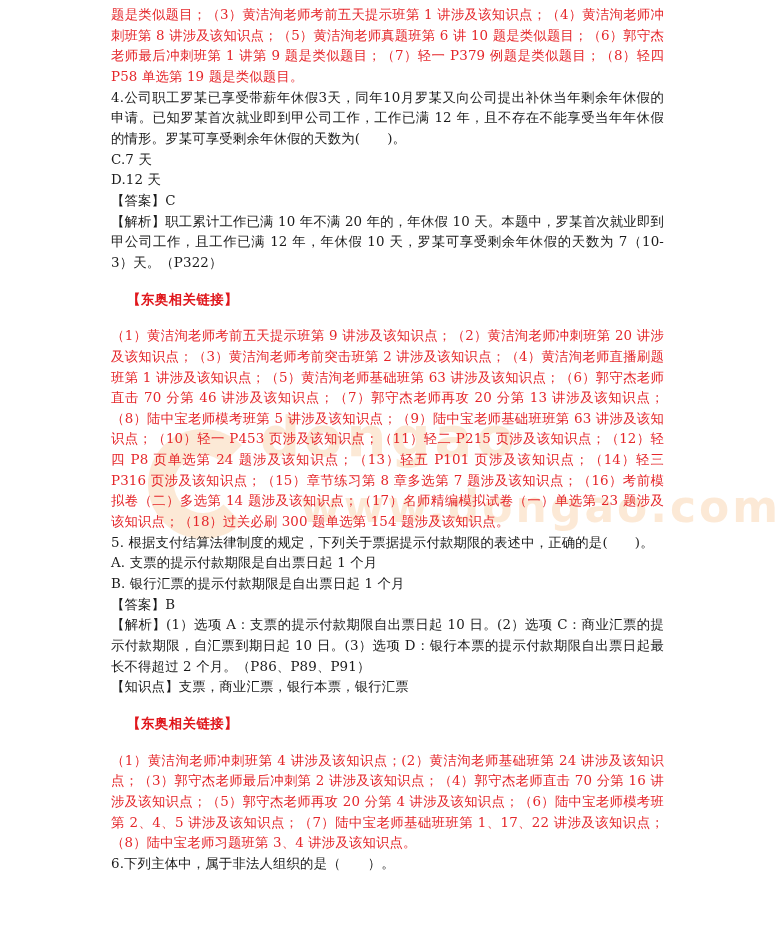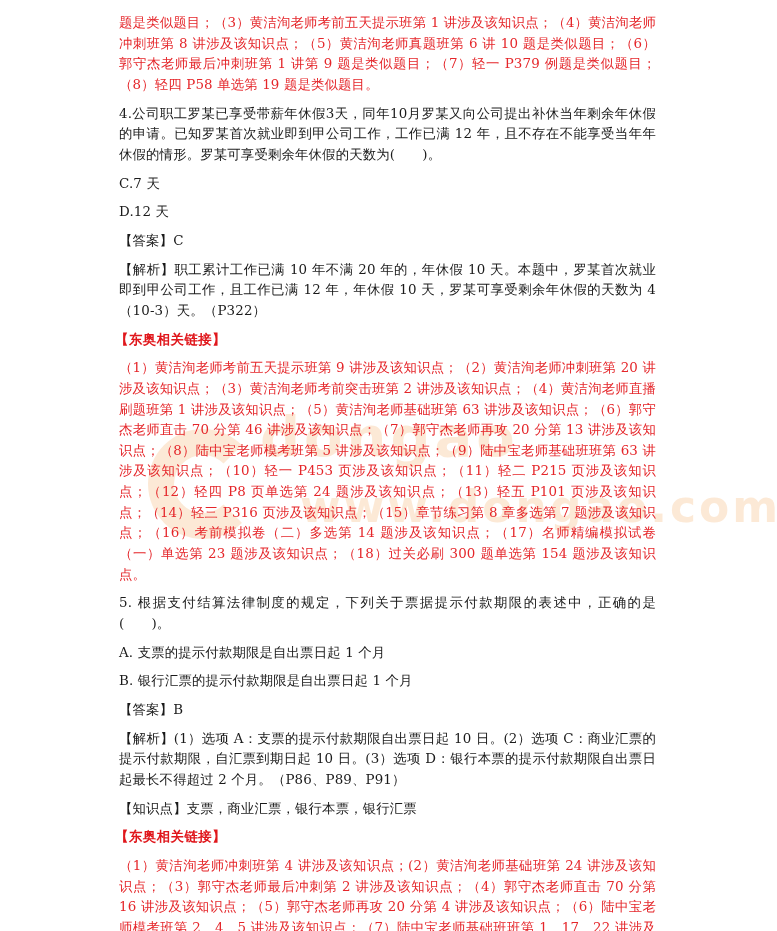--- a/index.html
+++ b/index.html
@@ -4,24 +4,24 @@
 <style>
   html, body { margin: 0; padding: 0; background: #ffffff; }
   body { width: 777px; height: 931px; position: relative; overflow: hidden; }
   .page {
     position: absolute; left: 111px; top: 5px; width: 553px;
     font-family: "DejaVu Serif", "Liberation Serif", serif;
     font-size: 13.4px; line-height: 20.65px; color: #1a1a1a;
     text-align: justify; letter-spacing: 0.15px;
   }
   .red { color: #e5262a; }
-  .p { margin: 8px; }
+  .p { margin: 0; }
   .head {
     font-family: "DejaVu Sans", "Liberation Sans", sans-serif;
-    font-weight: bold; color: #e0171c; margin: 4px; letter-spacing: 0.5px;
+    font-weight: bold; color: #e0171c; margin: 16px; letter-spacing: 0.5px;
   }
   .watermark {
     position: absolute; left: 140px; top: 378px; width: 480px; height: 145px;
     pointer-events: none; opacity: 0.18; margin-top: 21px;
   }
   .wm-circle {
     position: absolute; left: 8px; top: 30px; width: 110px; height: 110px;
     border-radius: 50%; border: 26px solid #f08a24; border-right-color: transparent;
     box-sizing: border-box;
   }
@@ -46,21 +46,21 @@
 </div>
 
 <div class="page">
   <p class="p red">题是类似题目；（3）黄洁洵老师考前五天提示班第 1 讲涉及该知识点；（4）黄洁洵老师冲刺班第 8 讲涉及该知识点；（5）黄洁洵老师真题班第 6 讲 10 题是类似题目；（6）郭守杰老师最后冲刺班第 1 讲第 9 题是类似题目；（7）轻一 P379 例题是类似题目；（8）轻四 P58 单选第 19 题是类似题目。</p>
 
   <section>
     <p class="p">4.公司职工罗某已享受带薪年休假3天，同年10月罗某又向公司提出补休当年剩余年休假的申请。已知罗某首次就业即到甲公司工作，工作已满 12 年，且不存在不能享受当年年休假的情形。罗某可享受剩余年休假的天数为(　　)。</p>
     <p class="p">C.7 天</p>
     <p class="p">D.12 天</p>
     <p class="p">【答案】C</p>
-    <p class="p">【解析】职工累计工作已满 10 年不满 20 年的，年休假 10 天。本题中，罗某首次就业即到甲公司工作，且工作已满 12 年，年休假 10 天，罗某可享受剩余年休假的天数为 4（10-3）天。（P322）</p>
+    <p class="p">【解析】职工累计工作已满 10 年不满 20 年的，年休假 10 天。本题中，罗某首次就业即到甲公司工作，且工作已满 12 年，年休假 10 天，罗某可享受剩余年休假的天数为 7（10-3）天。（P322）</p>
     <p class="head">【东奥相关链接】</p>
     <p class="p red">（1）黄洁洵老师考前五天提示班第 9 讲涉及该知识点；（2）黄洁洵老师冲刺班第 20 讲涉及该知识点；（3）黄洁洵老师考前突击班第 2 讲涉及该知识点；（4）黄洁洵老师直播刷题班第 1 讲涉及该知识点；（5）黄洁洵老师基础班第 63 讲涉及该知识点；（6）郭守杰老师直击 70 分第 46 讲涉及该知识点；（7）郭守杰老师再攻 20 分第 13 讲涉及该知识点；（8）陆中宝老师模考班第 5 讲涉及该知识点；（9）陆中宝老师基础班班第 63 讲涉及该知识点；（10）轻一 P453 页涉及该知识点；（11）轻二 P215 页涉及该知识点；（12）轻四 P8 页单选第 24 题涉及该知识点；（13）轻五 P101 页涉及该知识点；（14）轻三 P316 页涉及该知识点；（15）章节练习第 8 章多选第 7 题涉及该知识点；（16）考前模拟卷（二）多选第 14 题涉及该知识点；（17）名师精编模拟试卷（一）单选第 23 题涉及该知识点；（18）过关必刷 300 题单选第 154 题涉及该知识点。</p>
   </section>
 
   <section>
     <p class="p">5. 根据支付结算法律制度的规定，下列关于票据提示付款期限的表述中，正确的是(　　)。</p>
     <p class="p">A. 支票的提示付款期限是自出票日起 1 个月</p>
     <p class="p">B. 银行汇票的提示付款期限是自出票日起 1 个月</p>
     <p class="p">【答案】B</p>
     <p class="p">【解析】(1）选项 A：支票的提示付款期限自出票日起 10 日。(2）选项 C：商业汇票的提示付款期限，自汇票到期日起 10 日。(3）选项 D：银行本票的提示付款期限自出票日起最长不得超过 2 个月。（P86、P89、P91）</p>

